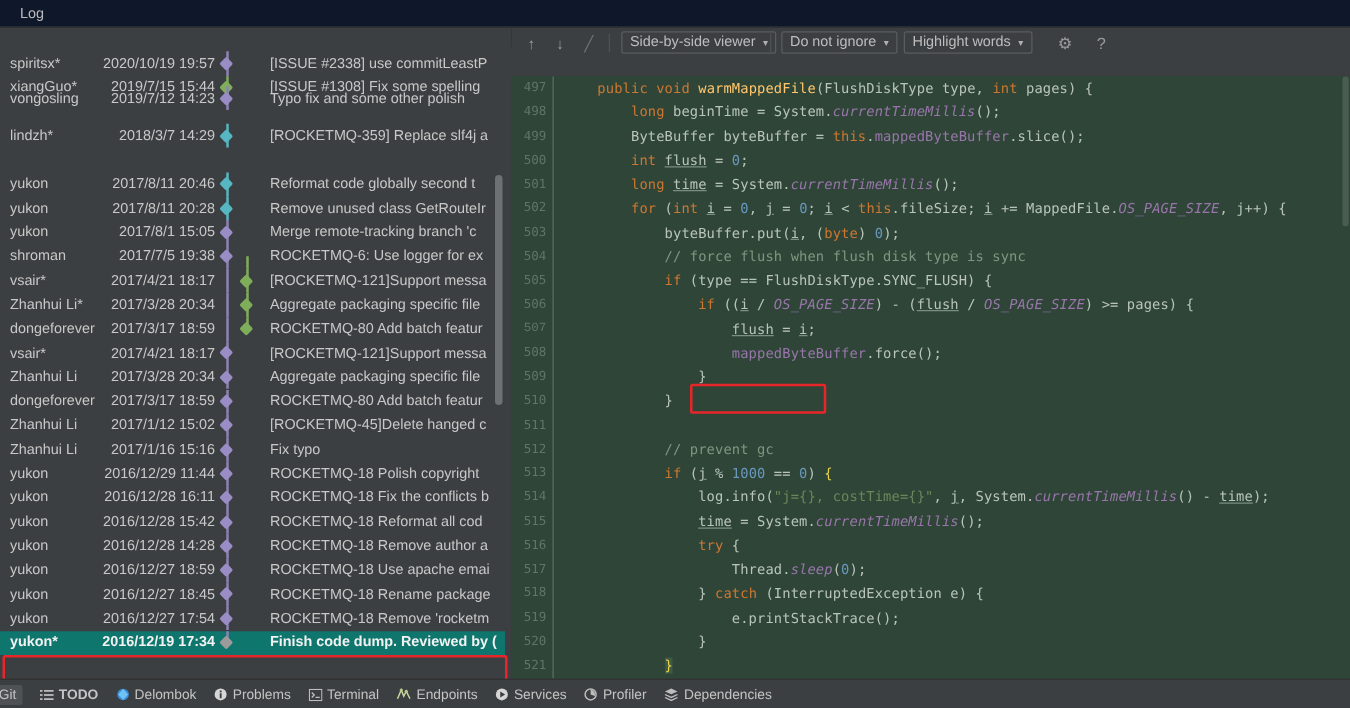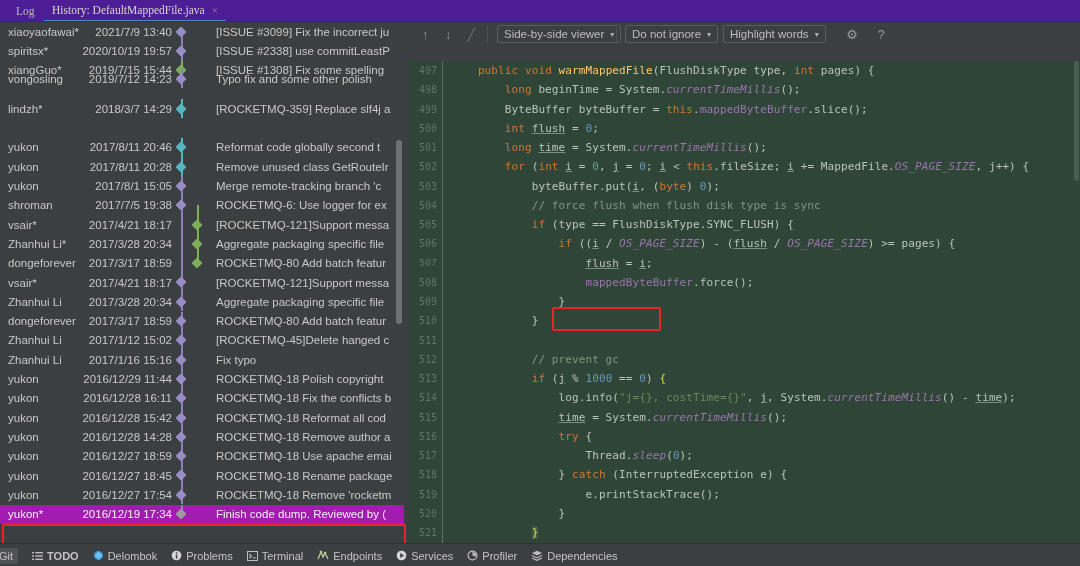--- a/index.html
+++ b/index.html
@@ -4,36 +4,36 @@
 <style>
   html,body{margin:0;padding:0;background:#3c3f41;}
   body{
     width:1080px;height:566px;overflow:hidden;
     font-family:"Liberation Sans", sans-serif;
     -webkit-font-smoothing:antialiased;
   }
   .app{position:relative;width:1080px;height:566px;background:#3c3f41;}
 
   
-  .tabbar{position:absolute;left:0;top:0;width:1080px;height:38px;background:#4c1d95;font-family:Liberation Serif, serif;}
+  .tabbar{position:absolute;left:0;top:0;width:1080px;height:38px;background:#0f172a;}
   .tab{position:absolute;top:0;height:22px;display:flex;align-items:center;
        font-size:11.5px;color:#bbbbbb;padding:0 8px;box-sizing:border-box;}
   .tab.log{left:8px;}
   .tab.history{left:44px;color:#d6d6d6;border-bottom:2px solid #4a88c7;}
   .tab .close{margin-left:7px;color:#8a8a8a;font-size:11px;}
   .tabbar-line{position:absolute;left:0;top:21px;width:1080px;height:1px;background:#323232;}
 
   
   .commits{position:absolute;left:0;top:22px;width:404px;height:521px;background:#3c3f41;overflow:hidden;}
   .crow{position:relative;height:19.3px;width:404px;font-size:11.5px;color:#c8c8c8;}
   .crow .author{position:absolute;left:8px;top:50%;transform:translateY(-50%);white-space:nowrap;}
   .crow .date{position:absolute;left:0;width:172px;text-align:right;top:50%;transform:translateY(-50%);white-space:nowrap;}
   .crow .msg{position:absolute;left:216px;top:50%;transform:translateY(-50%);white-space:nowrap;
              width:186px;overflow:hidden;}
-  .crow.selected{background:#a21caf;color:#ffffff;}
+  .crow.selected{background:#0f766e;color:#ffffff;font-weight:bold;}
   .crow.selected .author,.crow.selected .date,.crow.selected .msg{color:#f2f2f2;}
 
   
   .graph{position:absolute;left:176px;top:0;width:40px;height:19.3px;}
   .gline{position:absolute;width:1.6px;}
   .gnode{position:absolute;width:8px;height:8px;top:5.6px;
          transform:rotate(45deg);border-radius:1.5px;}
 
   .list-scroll{position:absolute;left:396px;top:140px;width:6px;height:184px;
                background:#6e7173;border-radius:3px;}
@@ -95,37 +95,24 @@
 </style>
 </head>
 <body>
 
 <div class="app">
 
   <div class="tabbar">
     <div class="tab log">
       <span>Log</span>
     </div>
-    <div class="tab history">
-      <span>History: DefaultMappedFile.java</span>
-      <span class="close">×</span>
-    </div>
     <div class="tabbar-line"></div>
   </div>
 
   <div class="commits" id="commit-list">
-      <div class="crow" style="top: 0px; position: absolute;">
-        <span class="author">xiaoyaofawai*</span>
-        <span class="date">2021/7/9 13:40</span>
-        <div class="graph">
-          <div class="gline" style="left: 5.2px; top: 9px; height: 10.3px; background: rgb(141, 130, 181);"></div>
-          <div class="gnode" style="left: 1.2px; background: rgb(154, 140, 196);"></div>
-        </div>
-        <span class="msg">[ISSUE #3099] Fix the incorrect ju</span>
-      </div>
       <div class="crow" style="top: 19.3px; position: absolute;">
         <span class="author">spiritsx*</span>
         <span class="date">2020/10/19 19:57</span>
         <div class="graph">
           <div class="gline" style="left: 5.2px; top: 0px; height: 19.3px; background: rgb(141, 130, 181);"></div>
           <div class="gnode" style="left: 1.2px; background: rgb(154, 140, 196);"></div>
         </div>
         <span class="msg">[ISSUE #2338] use commitLeastP</span>
       </div>
       <div class="crow" style="top: 38.6px; position: absolute;">

